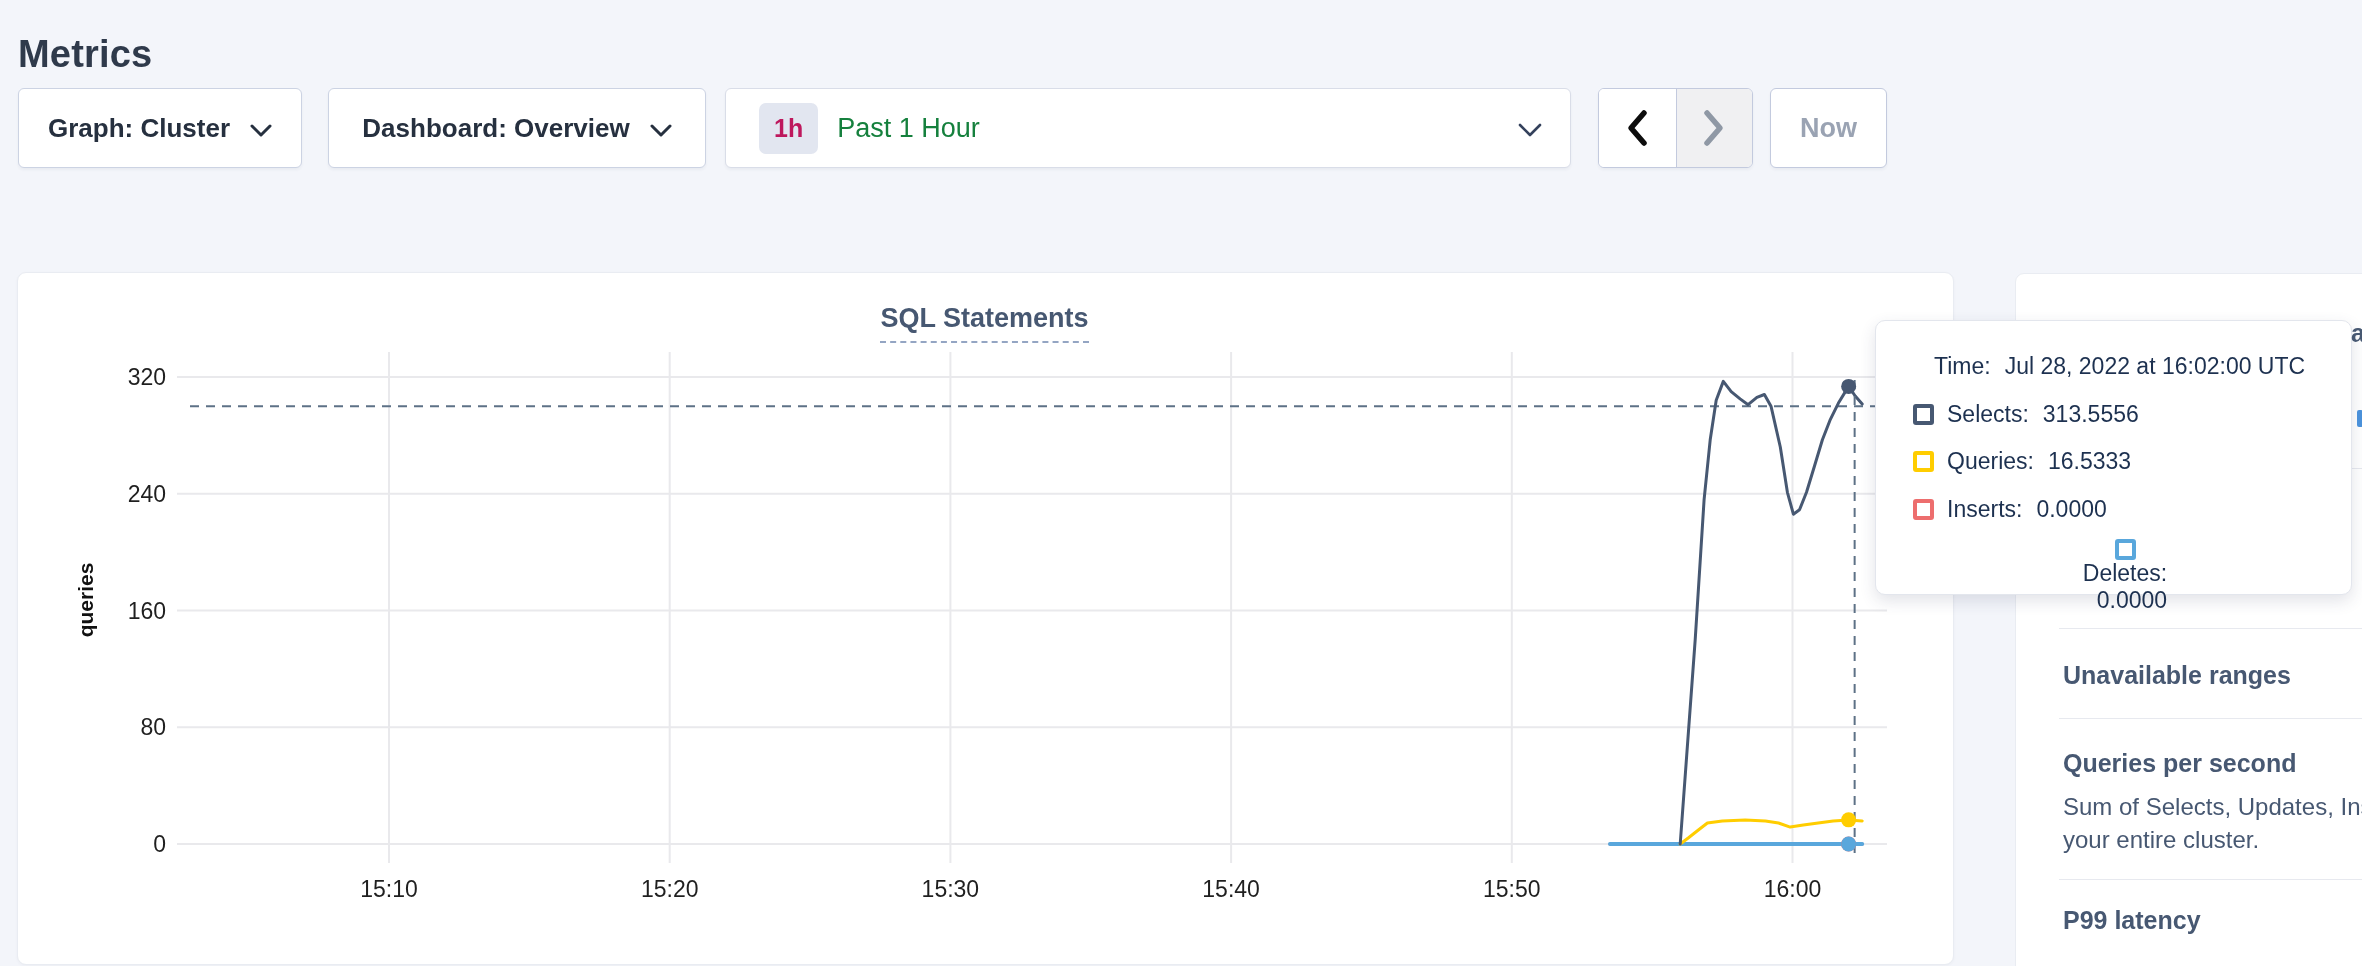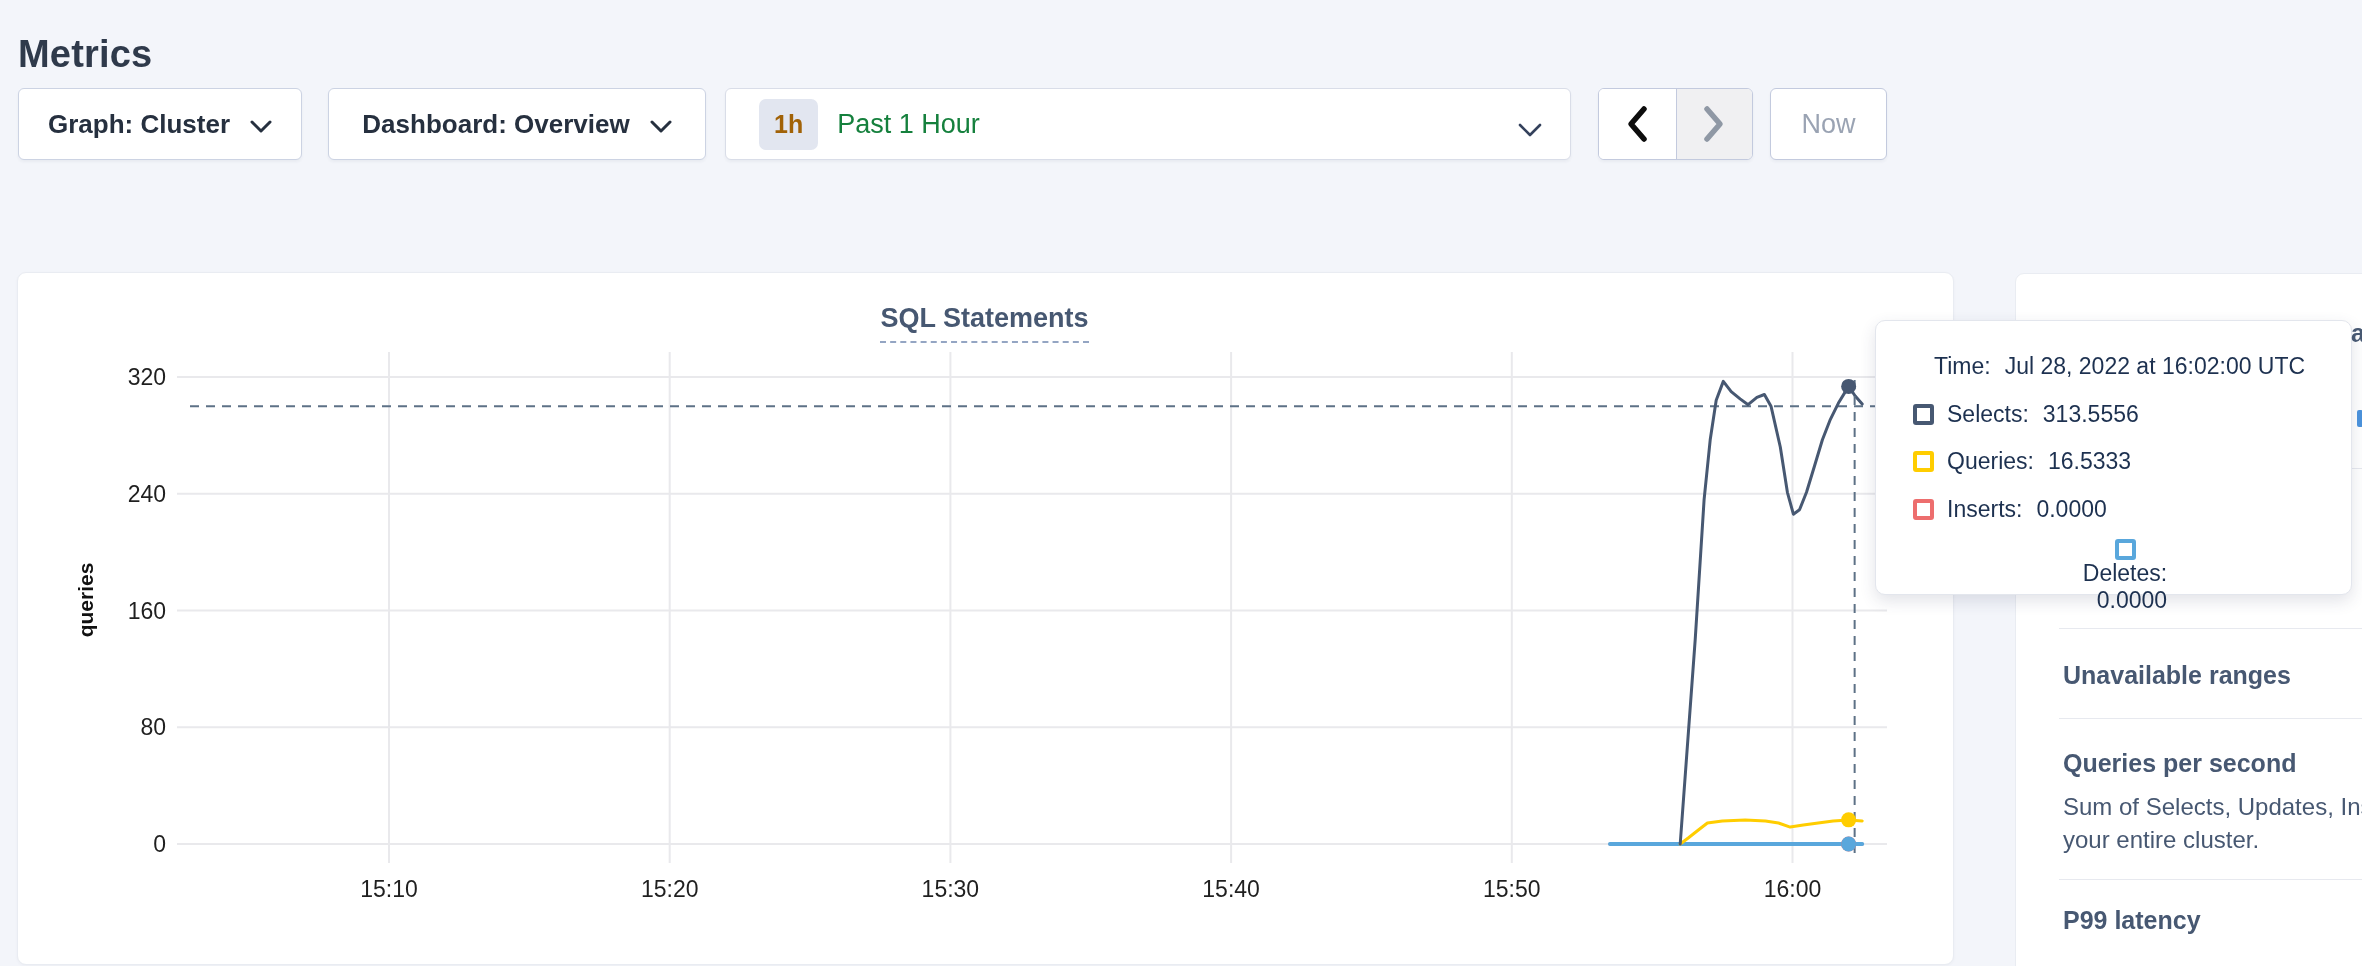--- a/index.html
+++ b/index.html
@@ -10,40 +10,40 @@
     color:#26303f;
   }
   svg text{font-family:"Liberation Sans",sans-serif;}
 
   .page-title{
     position:absolute;left:18px;top:8px;
     font-size:38px;font-weight:600;color:#2f3a4b;letter-spacing:.2px;
   }
 
   
-  .ctl{position:absolute;top:88px;height:72px;box-sizing:border-box;background:#fff;
+  .ctl{position:absolute;top:88px;height:80px;box-sizing:border-box;background:#fff;
        border:1px solid #ccd3e3;border-radius:6px;display:flex;align-items:center;justify-content:center;
        box-shadow:0 2px 3px rgba(40,50,80,.05);cursor:pointer;}
   .dd-label{font-size:26px;font-weight:700;color:#26303f;}
   .dd-chevron{margin-left:20px;margin-top:4px;}
   .graph-dd{left:18px;width:284px;}
   .dash-dd{left:328px;width:378px;}
 
   .time-sel{left:725px;width:846px;justify-content:flex-start;border-color:#d9dde8;}
-  .time-badge{margin-left:33px;background:#e2e6f0;color:#a16207;font-size:25px;font-weight:700;
+  .time-badge{margin-left:33px;background:#e2e6f0;color:#be185d;font-size:25px;font-weight:700;
               padding:11px 15px;border-radius:7px;}
   .time-label{margin-left:19px;font-size:27px;font-weight:400;color:#15803d;}
   .time-chevron{position:absolute;right:28px;top:34px;}
 
   .pager{left:1598px;width:155px;padding:0;border-color:#c3cade;overflow:hidden;display:flex;}
   .pager .half{width:50%;height:100%;display:flex;align-items:center;justify-content:center;box-sizing:border-box;}
   .pager .prev{background:#fff;}
   .pager .next{background:#f0f0f2;border-left:1px solid #c3cade;}
 
-  .now-btn{left:1770px;width:117px;font-size:27px;font-weight:400;color:#9aa3b3;border-color:#c3cade;}
+  .now-btn{left:1770px;width:117px;font-size:27px;font-weight:700;color:#9aa3b3;border-color:#c3cade;}
 
   
   .chart-card{
     position:absolute;left:17px;top:272px;width:1935px;height:691px;
     background:#fff;border:1px solid #e9ecf2;border-radius:9px;
     box-shadow:0 1px 3px rgba(50,60,80,.04);
   }
   .chart-title-wrap{position:absolute;left:17px;top:303px;width:1935px;text-align:center;z-index:3;}
   .chart-title{
     display:inline-block;font-size:27px;font-weight:700;color:#475872;

